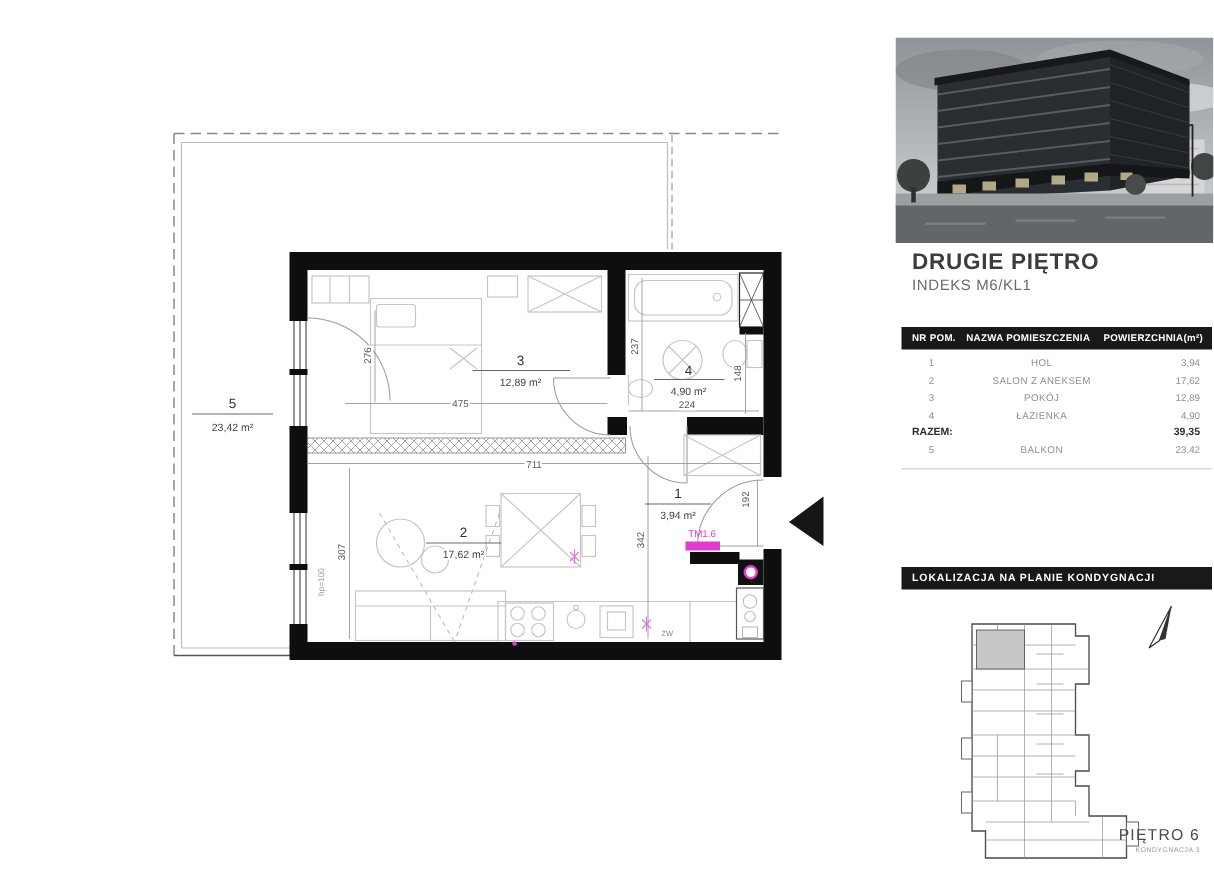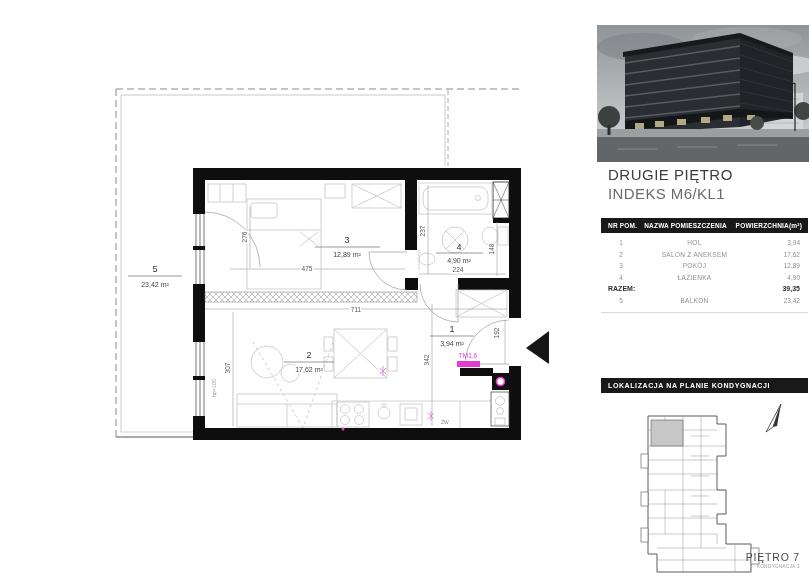--- a/index.html
+++ b/index.html
@@ -3,22 +3,22 @@
 <meta charset="utf-8">
 <style>
   html,body{margin:0;padding:0;background:#ffffff;}
   body{width:809px;height:582px;position:relative;overflow:hidden;
        font-family:"Liberation Sans", sans-serif;color:#3c3c3c;}
   .abs{position:absolute;}
   
   #photo{left:597px;top:25px;width:212px;height:137px;}
   #titleblock{left:608px;top:165px;width:200px;}
   #titleblock .t1{font-size:15px;font-weight:bold;letter-spacing:.5px;line-height:19px;color:#3d3d3d;}
-  #titleblock .t2{font-size:15px;font-weight:normal;letter-spacing:.5px;line-height:19px;color:#3d3d3d;}
-  #titleblock .t3{font-size:15px;letter-spacing:.4px;color:#6b6b6b;margin-top:1px;}
+  #titleblock .t2{font-size:15px;font-weight:bold;letter-spacing:.5px;line-height:19px;color:#3d3d3d;}
+  #titleblock .t3{font-size:10px;letter-spacing:.4px;color:#6b6b6b;margin-top:1px;}
   .blackbar{background:#191919;color:#fff;display:grid;align-items:center;}
   #tablehead{left:601px;top:218px;width:207px;height:15px;
      grid-template-columns:40px 1fr 78px;font-size:6.5px;font-weight:bold;letter-spacing:.2px;}
   #tablehead span:nth-child(1){padding-left:7px;}
   #tablehead span:nth-child(2){text-align:center;}
   #tablehead span:nth-child(3){text-align:right;padding-right:6px;}
   #tablerows{left:601px;top:237px;width:207px;border-bottom:1px solid #d9d9d9;padding-bottom:6px;}
   .trow{display:grid;grid-template-columns:40px 1fr 60px;height:11.5px;align-items:center;
         font-size:6.5px;color:#8f8f8f;}
   .trow .nr{text-align:center;}
@@ -339,15 +339,15 @@
     <rect x="46" y="132" width="7" height="14"></rect>
       <rect x="156" y="152" width="8" height="16"></rect>
   </g>
   <g>
     <polygon points="186,8 171,36 178,31" fill="#ffffff" stroke="#333" stroke-width="0.8"></polygon>
     <polygon points="186,8 178,31 182,30" fill="#333333"></polygon>
   </g>
 </svg>
 
 <div id="floorlabel" class="abs">
-  <div class="f1">PIĘTRO 7</div>
+  <div class="f1">PIĘTRO 6</div>
   <div class="f2">KONDYGNACJA 3</div>
 </div>
 
 </body></html>

